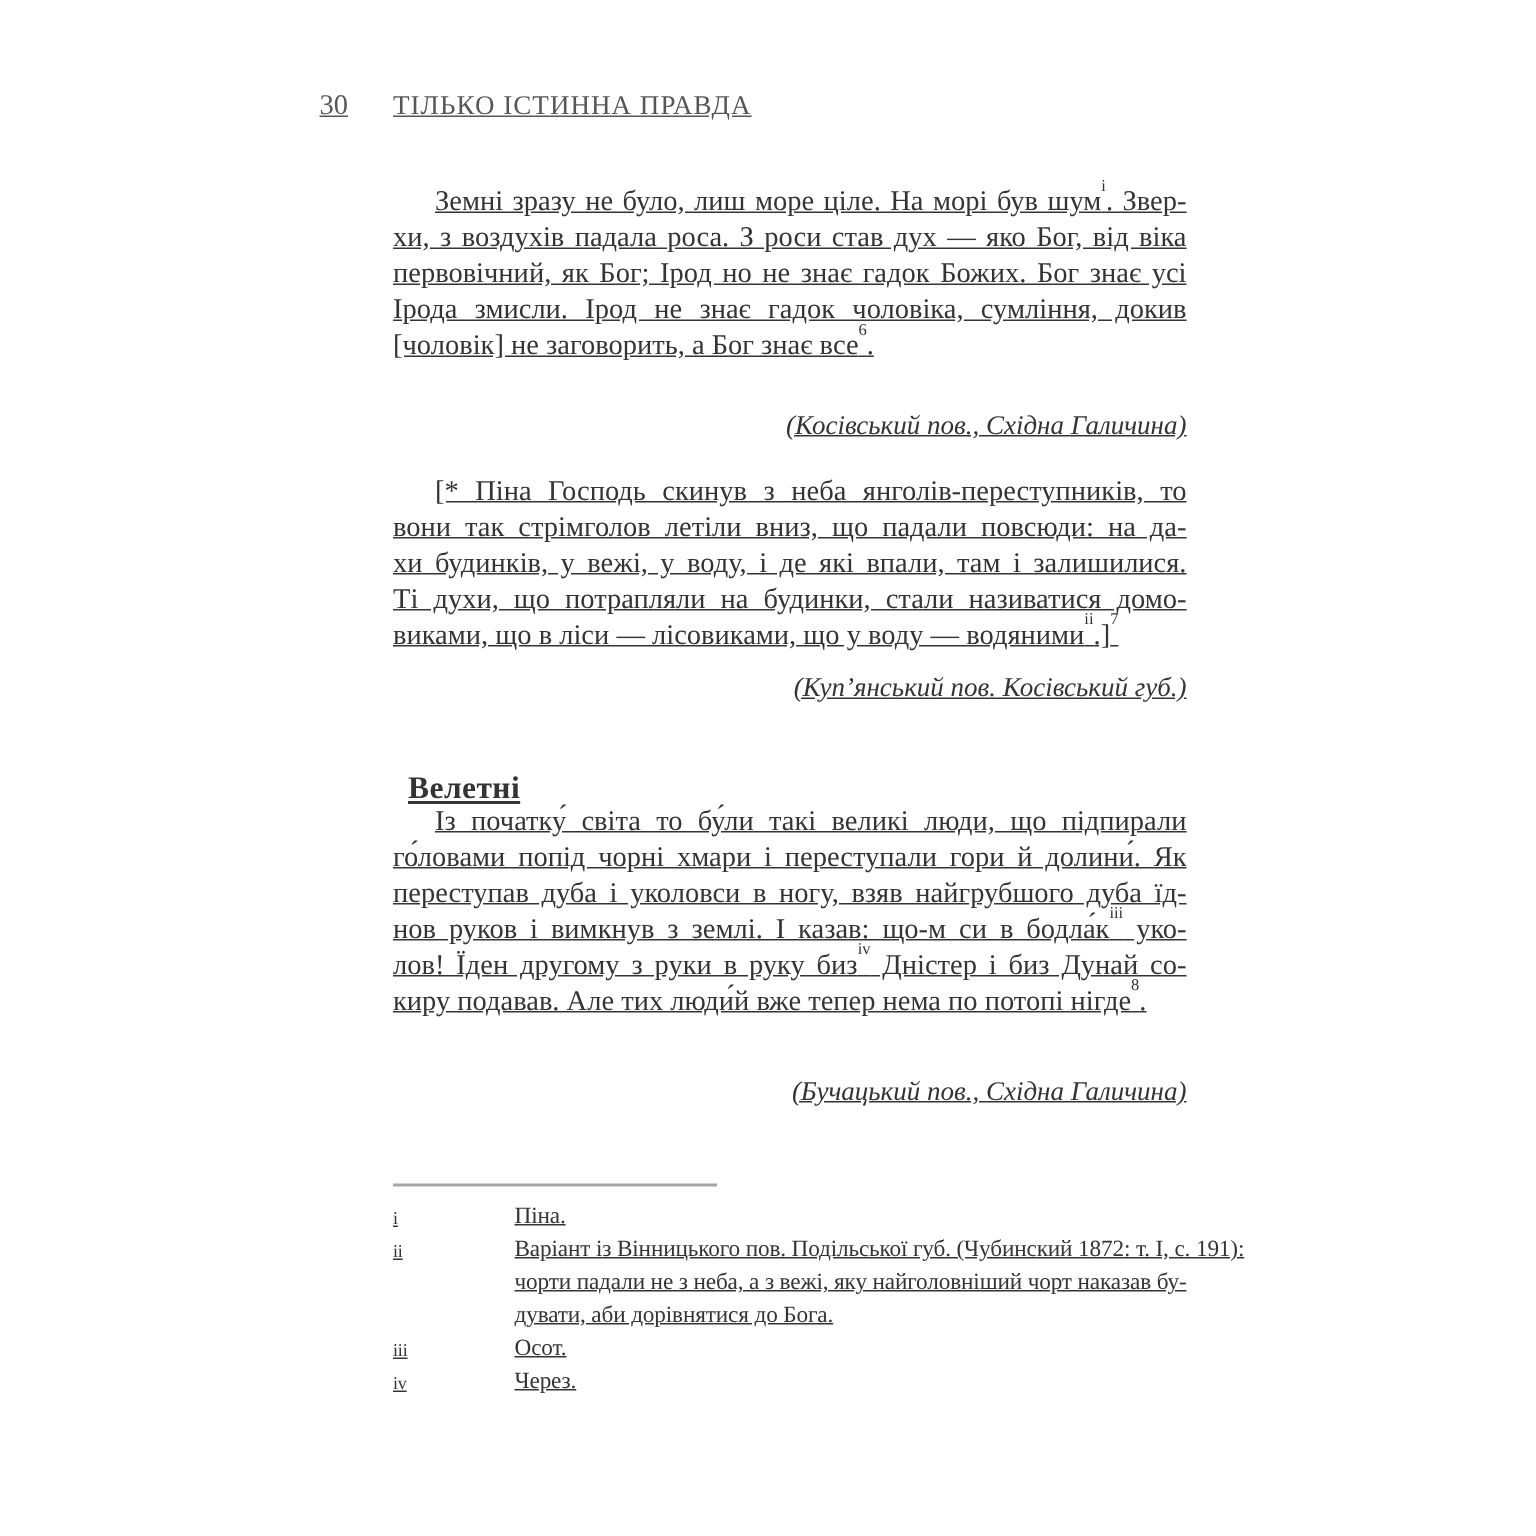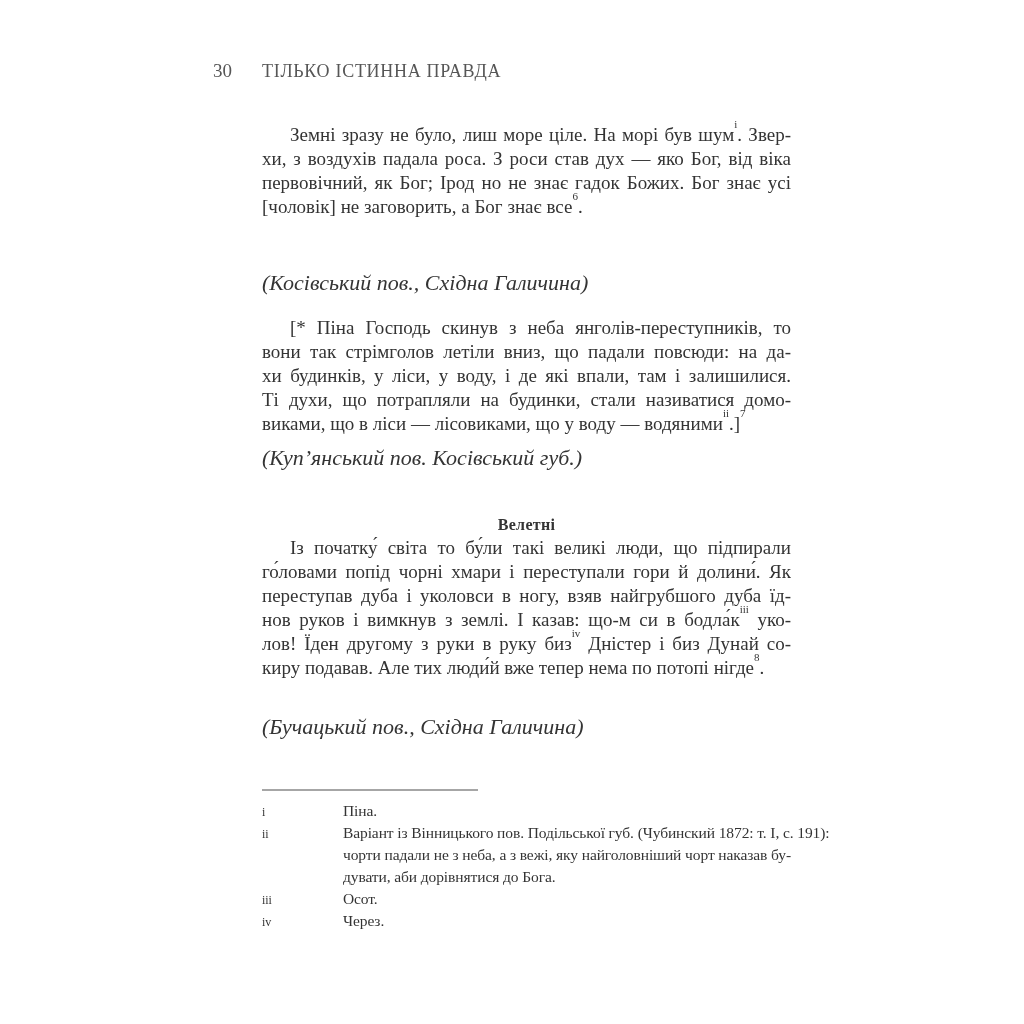--- a/index.html
+++ b/index.html
@@ -5,21 +5,21 @@
   html,body{margin:0;padding:0;background:#e8e8e8;}
   .page{
     position:relative;
     width:1024px;height:1024px;
     background:var(--paper,#ffffff);
     font-family:"Liberation Serif","DejaVu Serif",serif;
     color:var(--ink,#343434);
     overflow:hidden;
     margin:0 auto;
   }
-  .abs{position:absolute;}
+  .abs{position:absolute;text-decoration:underline;}
 
   
   .header{
     top:60px;left:213px;width:578px;height:24px;
     display:flex;align-items:baseline;
     color:var(--muted,#565656);
   }
   .pagenum{font-size:19px;width:49px;flex:none;}
   .runtitle{font-size:18px;letter-spacing:0.7px;}
 
@@ -32,29 +32,29 @@
   .para .line.first{text-indent:28px;}
   .para .line.last{text-align-last:left;}
   sup{
     font-size:11px;line-height:0;position:relative;top:-6px;
     letter-spacing:0;
   }
 
   
   .attr{
     left:262px;width:529px;
-    font-style:italic;
-    font-size:22px;line-height:24px;
+    text-align:right;font-style:italic;
+    font-size:18px;line-height:24px;
   }
 
   
   .heading{
-    left:262px;width:529px;
-    text-align:center;font-weight:bold;
-    font-size:16px;line-height:28px;
+    left:272px;width:529px;
+    font-weight:bold;
+    font-size:21px;line-height:28px;
     letter-spacing:0.3px;
   }
 
   
   .fnrule{
     left:262px;top:789px;width:216px;height:2px;
     background:var(--rule,#a6a6a6);
   }
   .footnotes{
     left:262px;top:800px;width:529px;
@@ -77,29 +77,30 @@
 
   <div class="abs header">
     <span class="pagenum">30</span>
     <span class="runtitle">ТІЛЬКО ІСТИННА ПРАВДА</span>
   </div>
 
   <div class="abs para" style="top:123px">
       <div class="line first">Земні зразу не було, лиш море ціле. На морі був шум<sup>i</sup>. Звер-</div>
       <div class="line">хи, з воздухів падала роса. З роси став дух — яко Бог, від віка</div>
       <div class="line">первовічний, як Бог; Ірод но не знає гадок Божих. Бог знає усі</div>
+      <div class="line">Ірода змисли. Ірод не знає гадок чоловіка, сумління, докив</div>
       <div class="line last">[чоловік] не заговорить, а Бог знає все<sup>6</sup>.</div>
     </div>
 
   <div class="abs attr" style="top:271px">(Косівський пов., Східна Галичина)</div>
 
   <div class="abs para" style="top:316px">
       <div class="line first">[* Піна Господь скинув з неба янголів-переступників, то</div>
       <div class="line">вони так стрімголов летіли вниз, що падали повсюди: на да-</div>
-      <div class="line">хи будинків, у ліси, у воду, і де які впали, там і залишилися.</div>
+      <div class="line">хи будинків, у вежі, у воду, і де які впали, там і залишилися.</div>
       <div class="line">Ті духи, що потрапляли на будинки, стали називатися домо-</div>
       <div class="line last">виками, що в ліси — лісовиками, що у воду — водяними<sup>ii</sup>.]<sup>7</sup></div>
     </div>
 
   <div class="abs attr" style="top:446px">(Куп’янський пов. Косівський губ.)</div>
 
   <div class="abs heading" style="top:511px">Велетні</div>
 
   <div class="abs para" style="top:536px">
       <div class="line first">Із початку́ світа то бу́ли такі великі люди, що підпирали</div>

